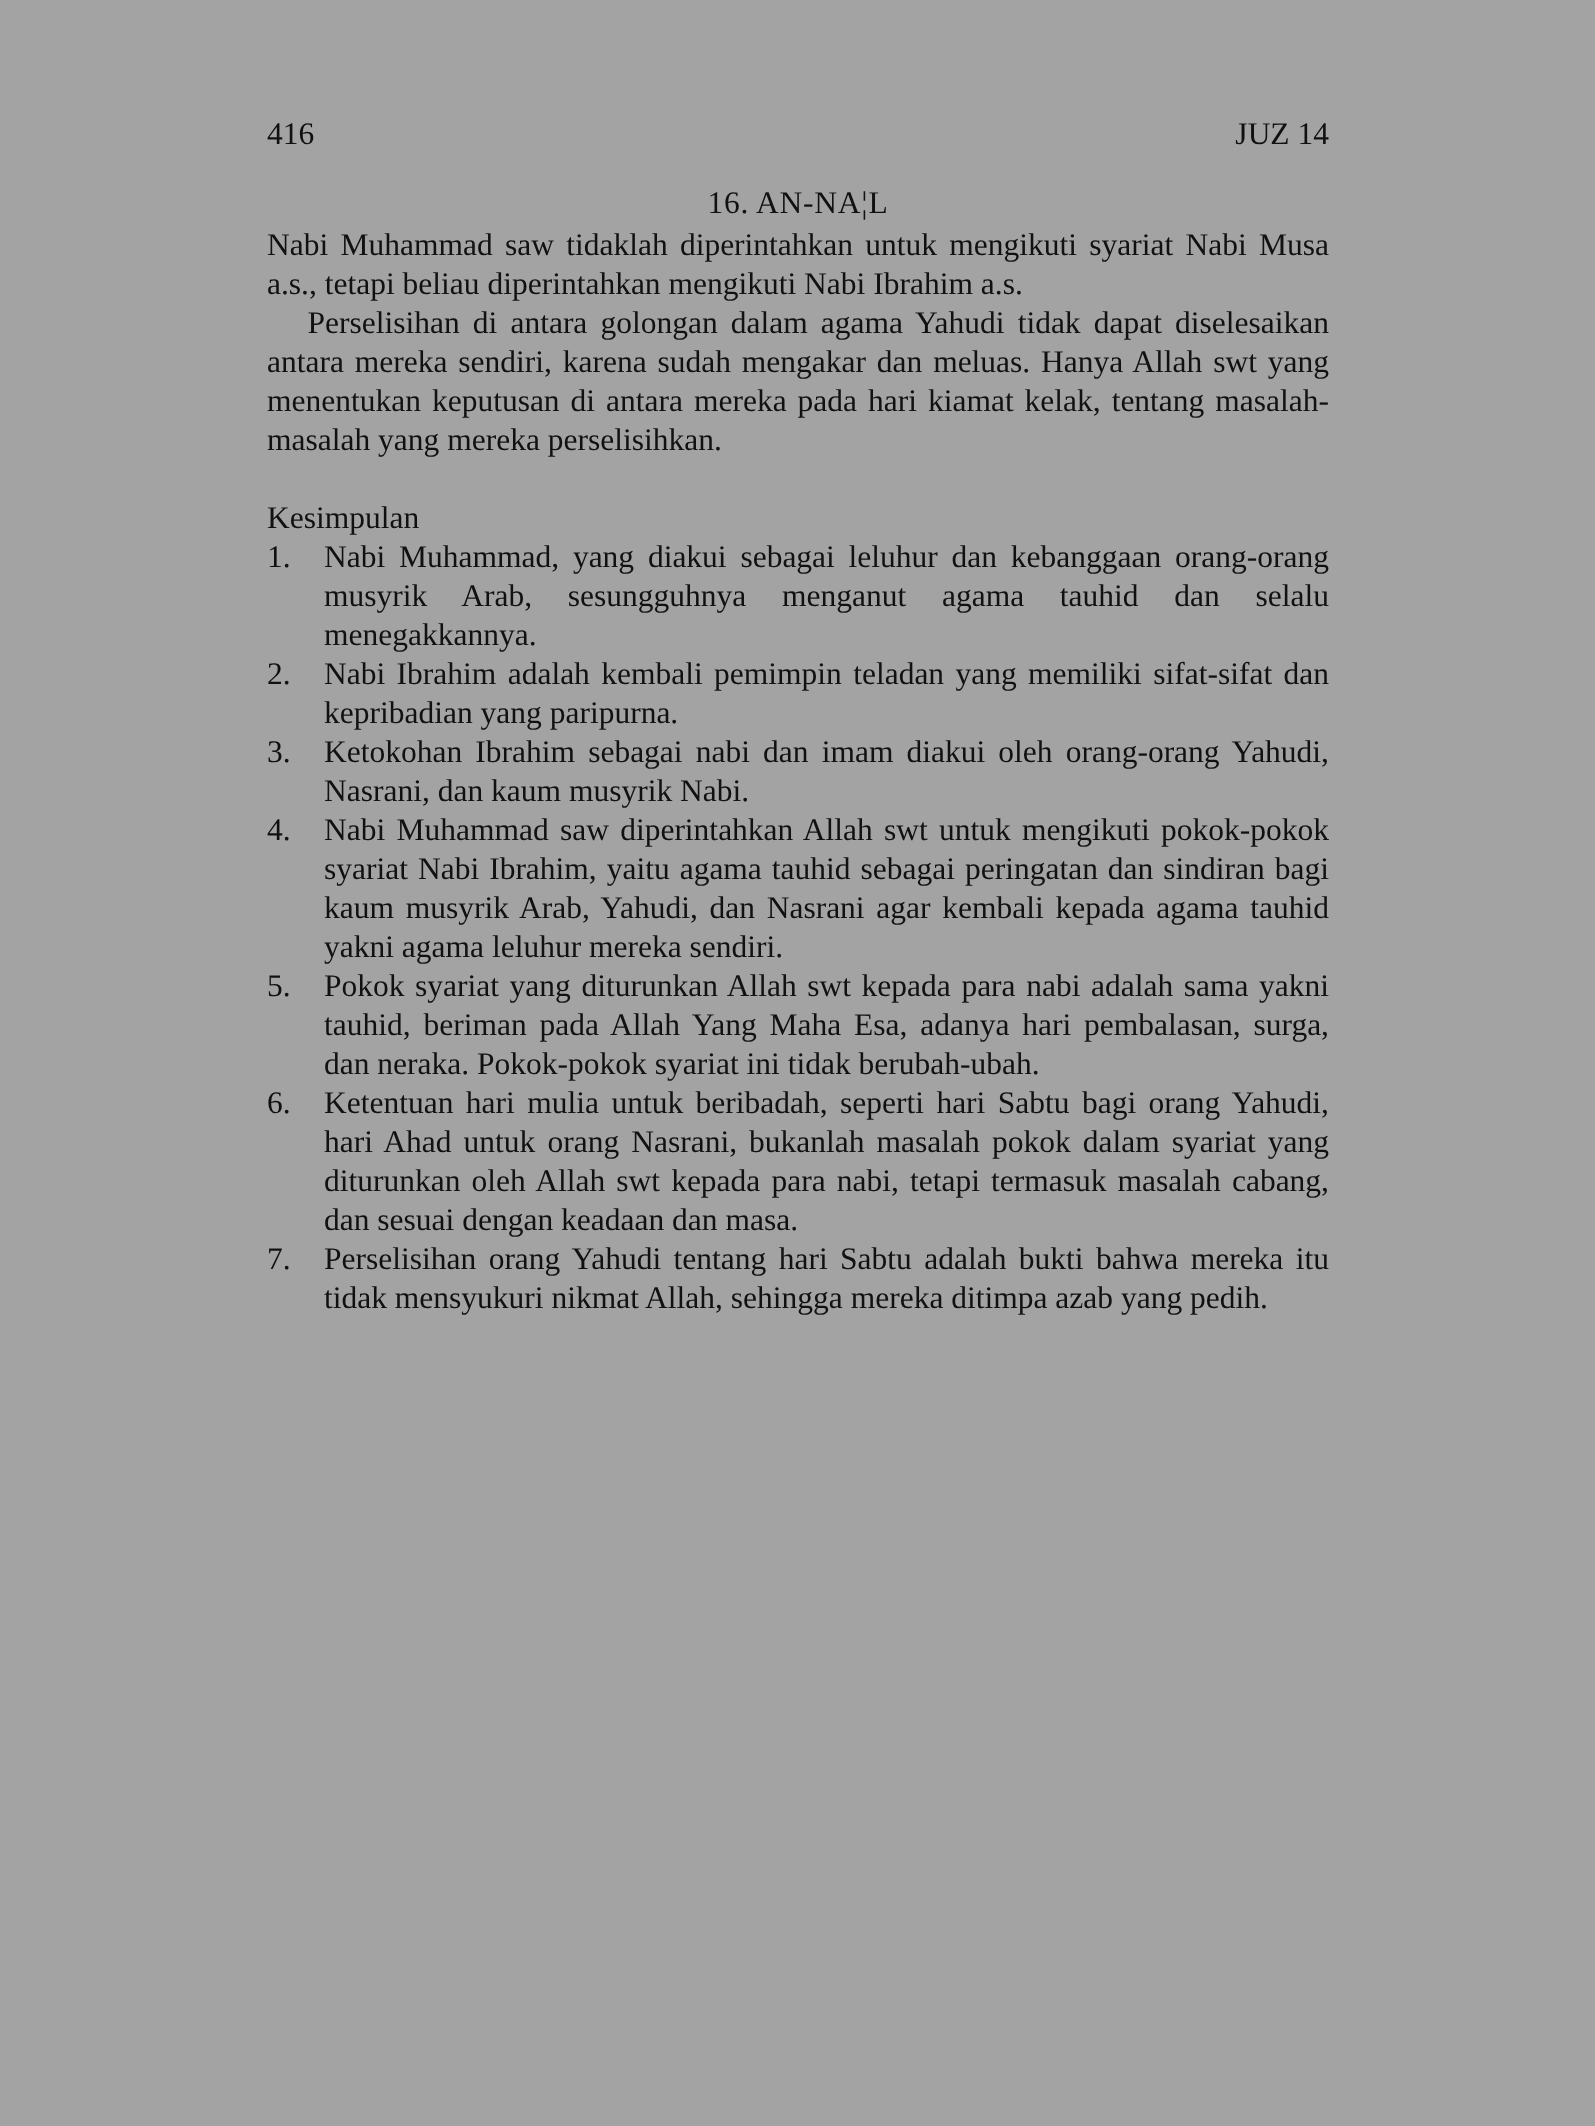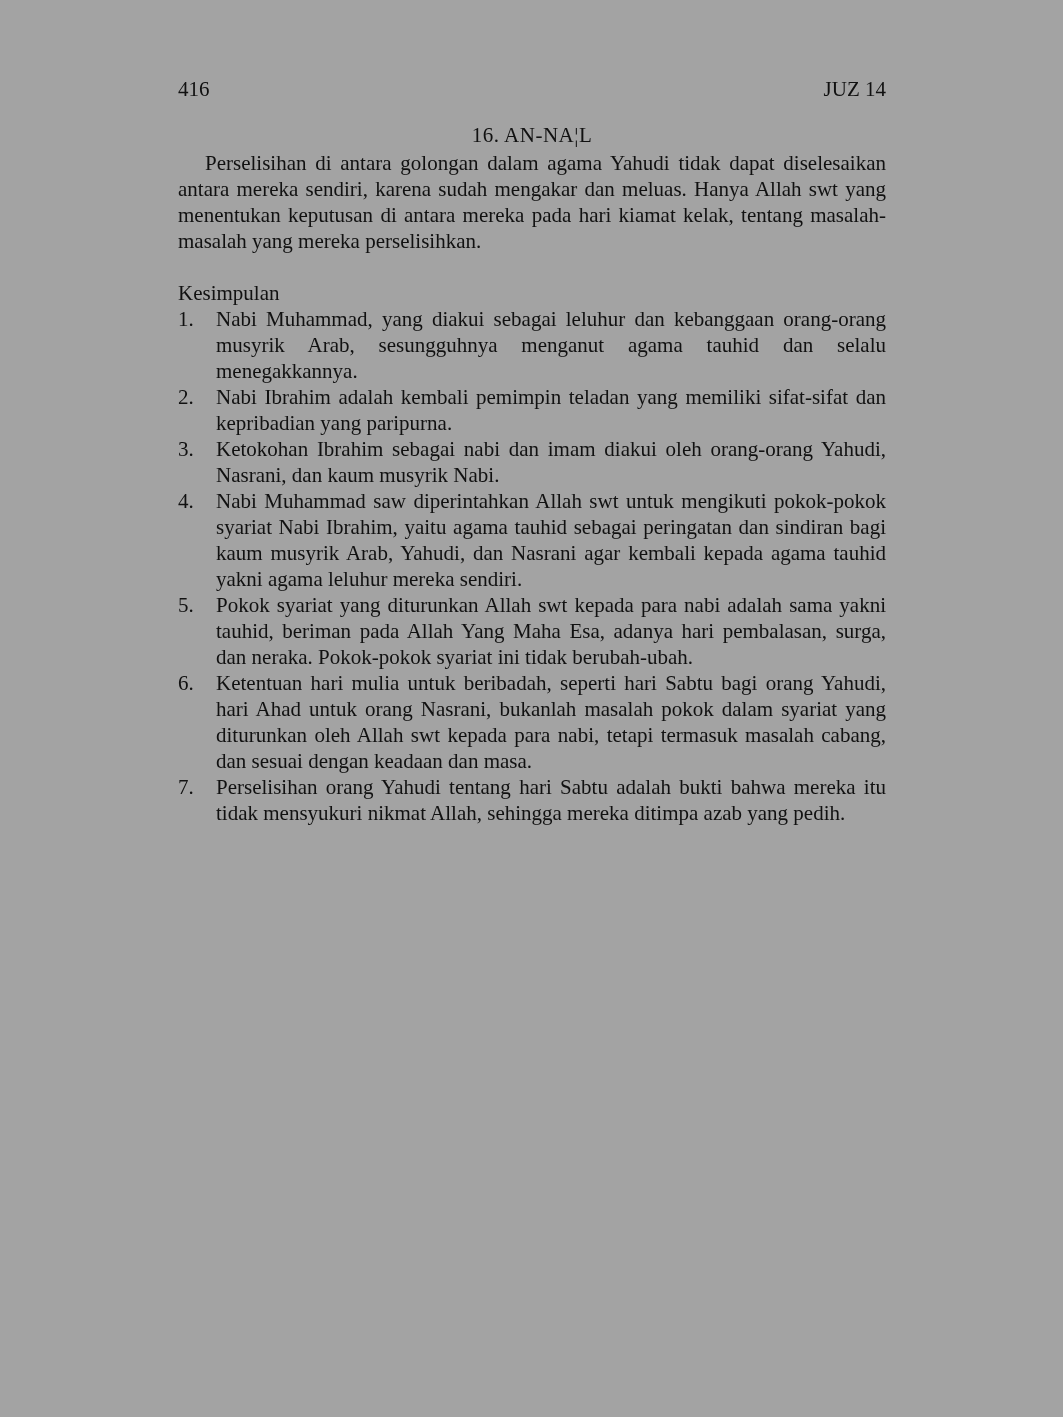--- a/index.html
+++ b/index.html
@@ -81,20 +81,21 @@
 <div class="page">
 
   <div class="page-header">
     <span class="page-number">416</span>
     <span class="doc-title">16. AN-NA¦L</span>
     <span class="juz-label">JUZ 14</span>
   </div>
 
   <div class="body-text">
 
+    <p class="para">Nabi Muhammad saw tidaklah diperintahkan untuk mengikuti syariat Nabi Musa a.s., tetapi beliau diperintahkan mengikuti Nabi Ibrahim a.s.</p>
     <p class="para indented">Perselisihan di antara golongan dalam agama Yahudi tidak dapat diselesaikan antara mereka sendiri, karena sudah mengakar dan meluas. Hanya Allah swt yang menentukan keputusan di antara mereka pada hari kiamat kelak, tentang masalah-masalah yang mereka perselisihkan.</p>
 
     <h2 class="section-heading">Kesimpulan</h2>
 
     <div class="numbered-list">
 
       <div class="list-item">
         <span class="num">1.</span>
         <span class="item-text">Nabi Muhammad, yang diakui sebagai leluhur dan kebanggaan orang-orang musyrik Arab, sesungguhnya menganut agama tauhid dan selalu menegakkannya.</span>
       </div>

